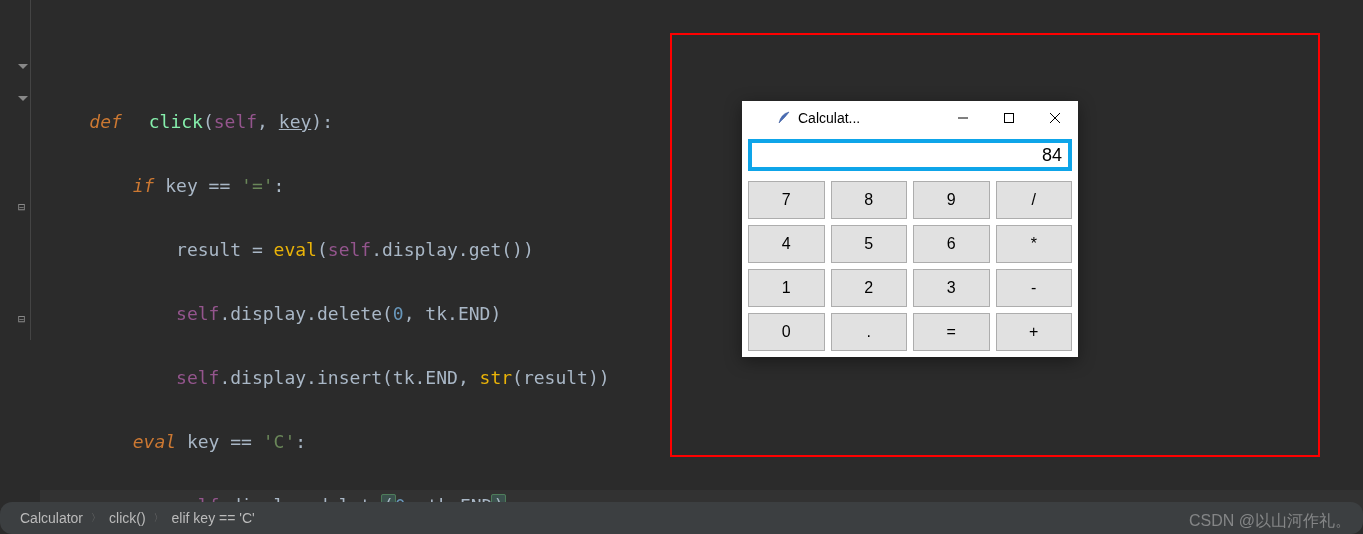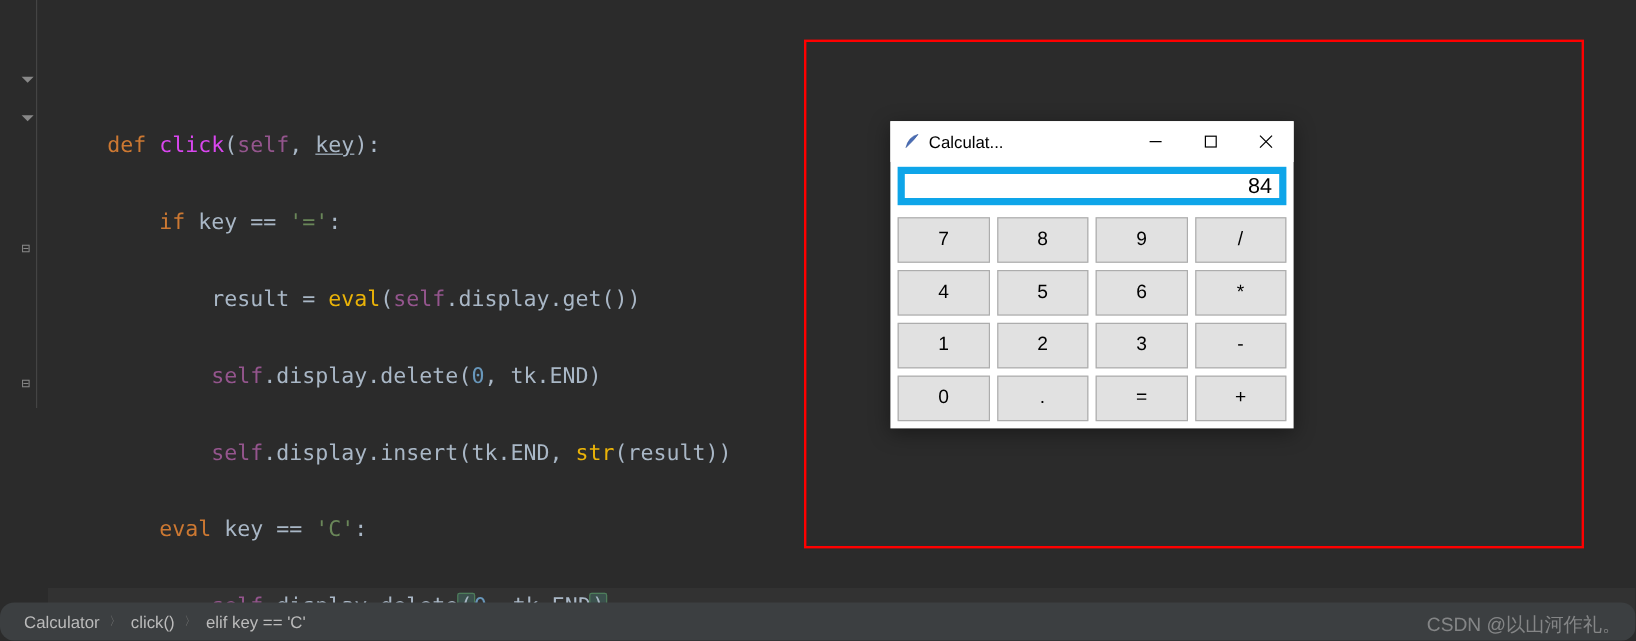--- a/index.html
+++ b/index.html
@@ -39,22 +39,22 @@
     }
     .code {
       flex: 1;
       padding: 10px 0 0 6px;
       font-size: 18px;
       line-height: 32px;
       white-space: pre;
     }
     .code-line { height: 32px; }
     .hl-line { background: #323232; margin-left:-6px; padding-left:6px;}
-    .kw { color: #cc7832; }
-    .fn { color: #d946ef; }
+    .kw { color: #cc7832; font-style: italic; }
+    .fn { color: #86efac; margin-left: 16px; }
     .self { color: #94558d; }
     .param { color: #a9b7c6; text-decoration: underline; }
     .str { color: #6a8759; }
     .num { color: #6897bb; }
     .builtin { color: #eab308; }
     .matched { background: #3b514d; border: 1px solid #4e7d5a; border-radius:2px; padding:0 1px; margin:0 -1px;}
 
     .calc-panel {
       position: absolute;
       left: 670px;
@@ -72,30 +72,31 @@
       background: #ffffff;
       box-shadow: 0 4px 16px rgba(0,0,0,0.4);
       font-family: 'Segoe UI', sans-serif;
     }
     .titlebar {
       height: 34px;
       background: #ffffff;
       display: flex;
       align-items: center;
       padding-left: 10px;
+      margin-left: 24px;
     }
     .feather { width: 16px; height: 16px; margin-right: 6px;}
     .title-text { font-size: 14px; color: #000; flex:1;}
     .win-btn { width: 46px; height: 32px; display:flex;align-items:center;justify-content:center;color:#000;font-size:12px;}
     .win-btn svg { width: 12px; height: 12px; }
     .display-row { padding: 4px 6px; }
     .display-input {
       width: 100%;
       height: 32px;
-      border: 6px solid #0ea5e9;
+      border: 4px solid #0ea5e9;
       background: #fff;
       text-align: right;
       font-size: 18px;
       padding: 0 6px;
       color: #000;
       font-family: inherit;
     }
     .keypad { padding: 6px; display: grid; grid-template-columns: repeat(4, 1fr); gap: 6px; }
     .key-btn {
       height: 38px;

